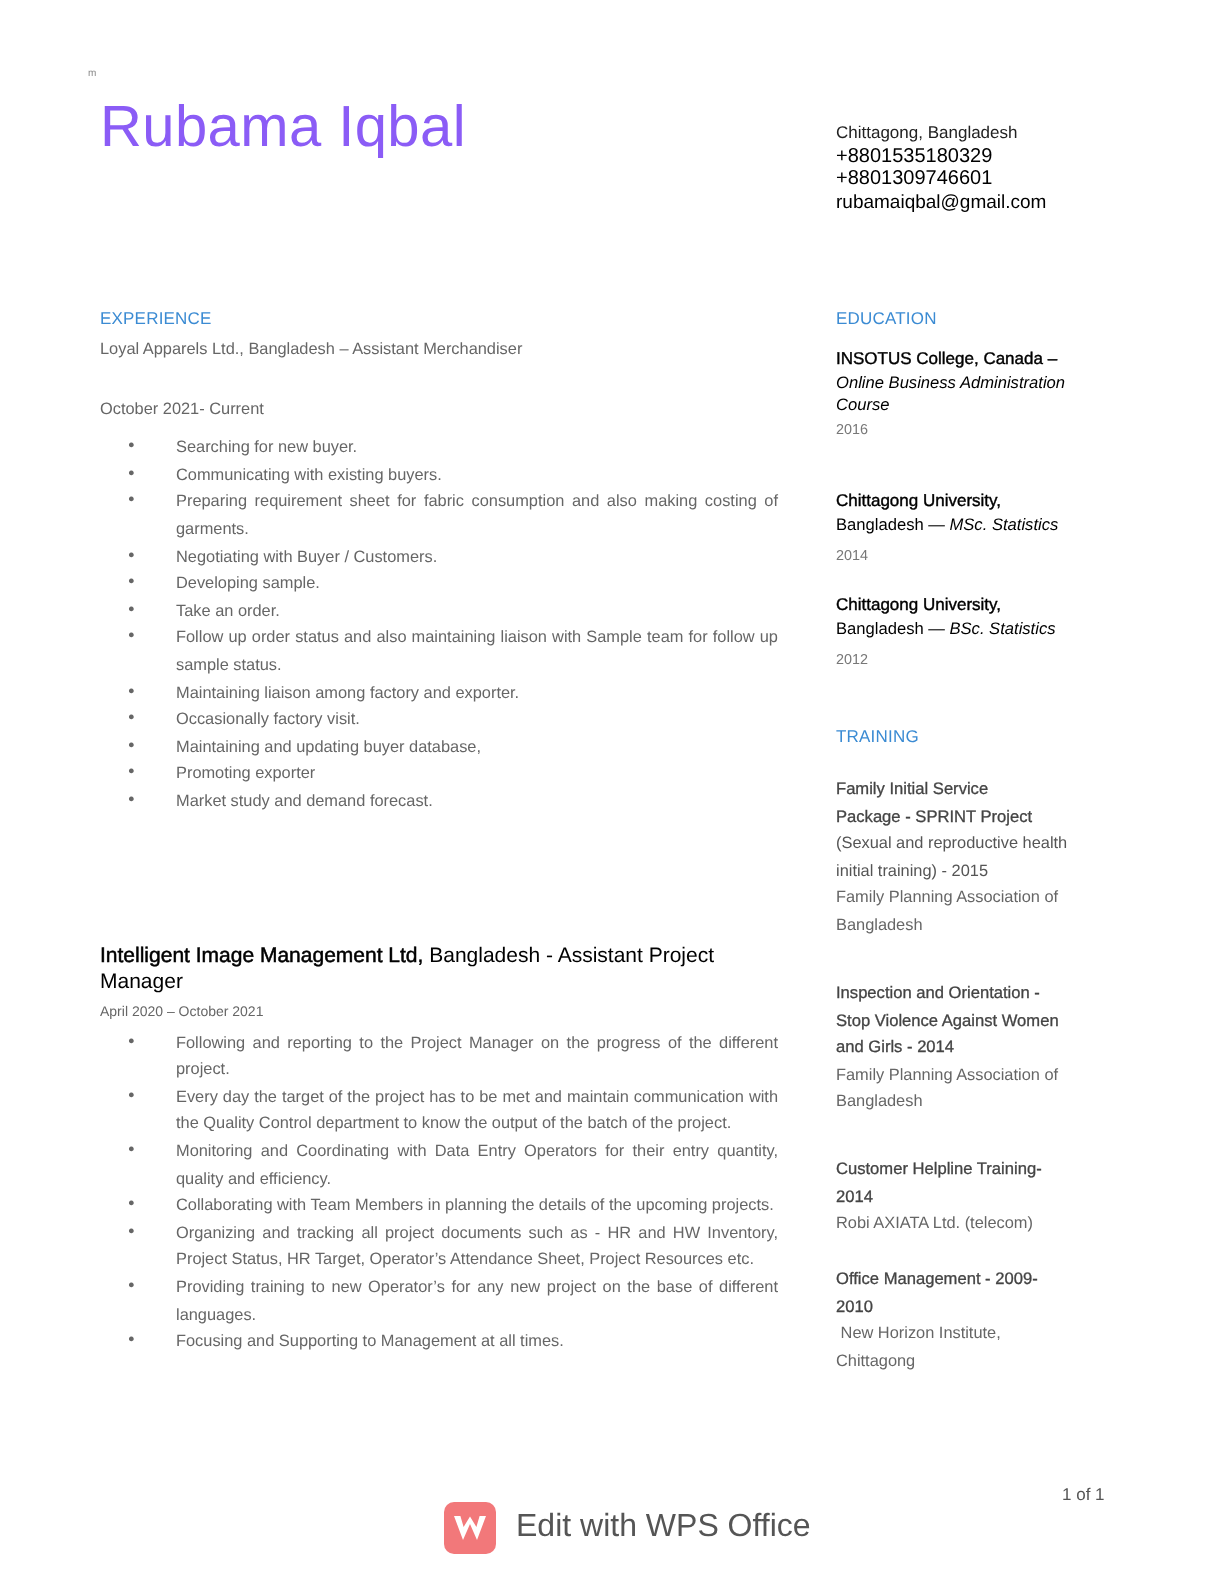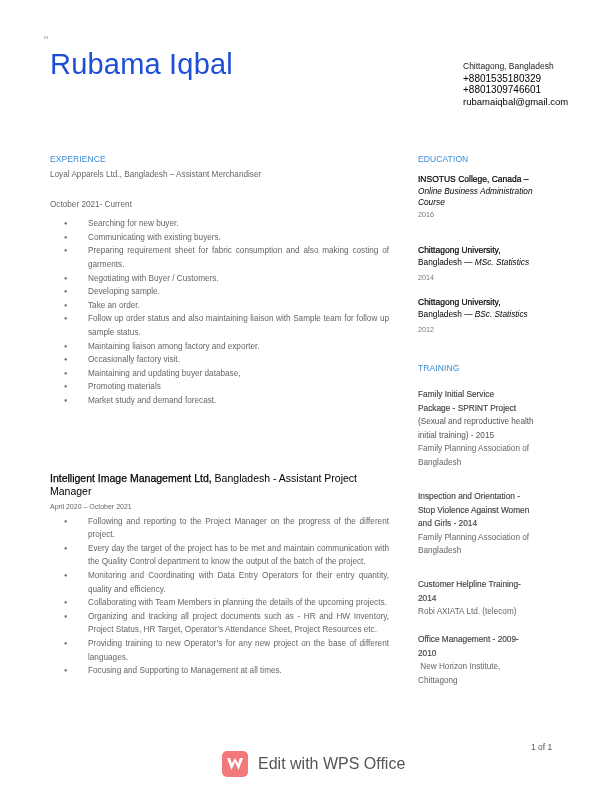--- a/index.html
+++ b/index.html
@@ -1,20 +1,20 @@
 <!DOCTYPE html>
 <html><head>
 <meta charset="utf-8">
 <style>
   html, body { margin:0; padding:0; background:#ffffff; }
   body { width:612px; height:792px; position:relative; overflow:hidden; font-family:"Liberation Sans", sans-serif; color:#555; }
   .abs { position:absolute; }
   .marker { left:44px; top:34px; font-size:5px; color:#888; }
-  .name { left:50px; top:48px; font-size:29px; color:#1d4ed8; letter-spacing:0.2px; }
-  .contact { left:418px; top:61px; font-size:9px; line-height:11.5px; color:#000;margin-left:45px; }
+  .name { left:50px; top:48px; font-size:29px; color:#8b5cf6; letter-spacing:0.2px; }
+  .contact { left:418px; top:61px; font-size:9px; line-height:11.5px; color:#000; }
   .contact .loc { font-size:8.5px; color:#222; }
   .contact .phone { font-size:10px; }
   .contact .mail { font-size:9.5px; }
   .section-head { font-size:8.5px; color:#3b8bd3; letter-spacing:0.1px; }
   .left { left:50px; width:339px; font-size:8.2px; line-height:13.6px; color:#666; }
   .left p { margin:0; }
   ul.bul { margin:0; padding:0; list-style:none; }
   ul.bul li { position:relative; padding-left:38px; text-align:justify; }
   ul.bul li::before { content:"\25CF"; position:absolute; left:14px; top:0; font-size:5.5px; color:#666; }
   .job2-title { font-size:10.5px; color:#000; line-height:12.5px; }
@@ -54,21 +54,21 @@
     <li>Searching for new buyer.</li>
     <li>Communicating with existing buyers.</li>
     <li>Preparing requirement sheet for fabric consumption and also making costing of garments.</li>
     <li>Negotiating with Buyer / Customers.</li>
     <li>Developing sample.</li>
     <li>Take an order.</li>
     <li>Follow up order status and also maintaining liaison with Sample team for follow up sample status.</li>
     <li>Maintaining liaison among factory and exporter.</li>
     <li>Occasionally factory visit.</li>
     <li>Maintaining and updating buyer database,</li>
-    <li>Promoting materials</li>
+    <li>Promoting exporter</li>
     <li>Market study and demand forecast.</li>
   </ul>
 </div>
 
 <div class="abs left" style="top:472px;">
   <p class="job2-title"><b>Intelligent Image Management Ltd,</b><span> Bangladesh - Assistant Project Manager</span></p>
   <p class="small-date" style="margin-top:3px;">April 2020 – October 2021</p>
   <ul class="bul" style="margin-top:1px;">
     <li>Following and reporting to the Project Manager on the progress of the different project.</li>
     <li>Every day the target of the project has to be met and maintain communication with the Quality Control department to know the output of the batch of the project.</li>

